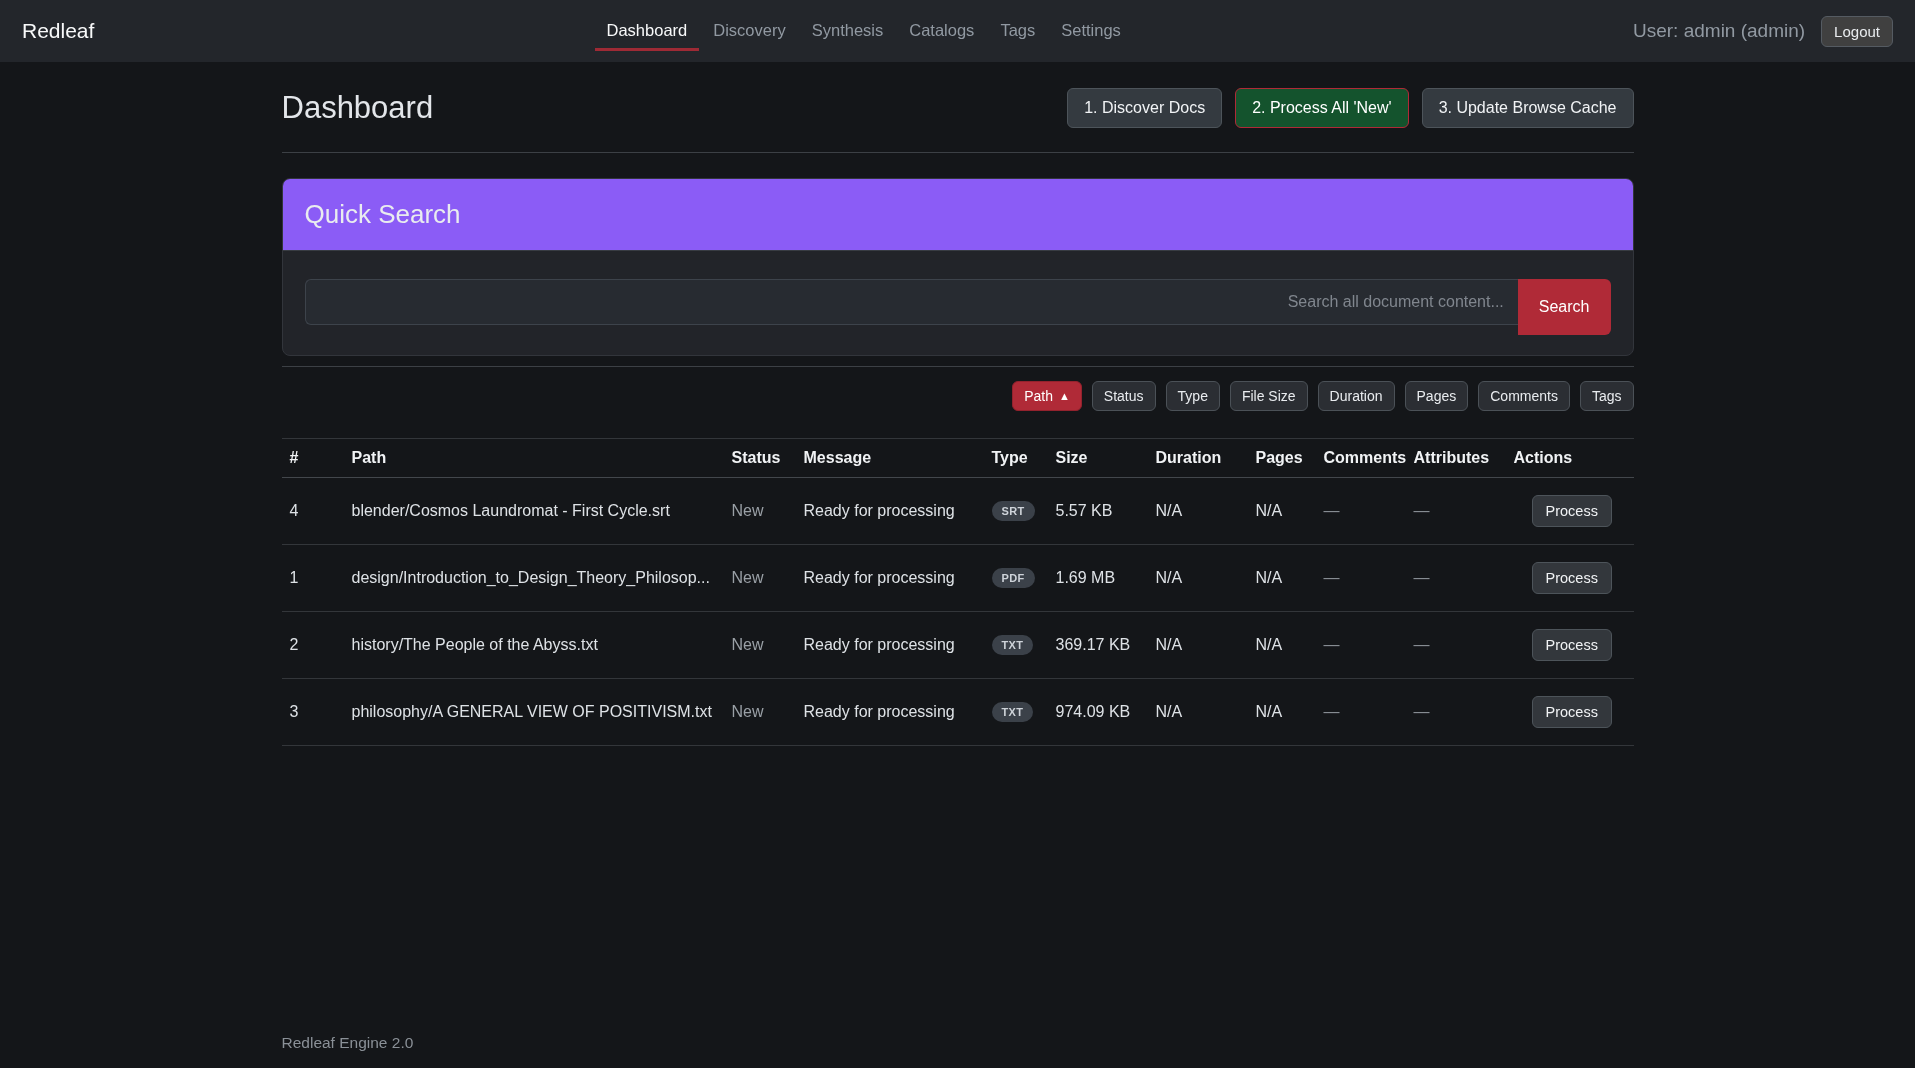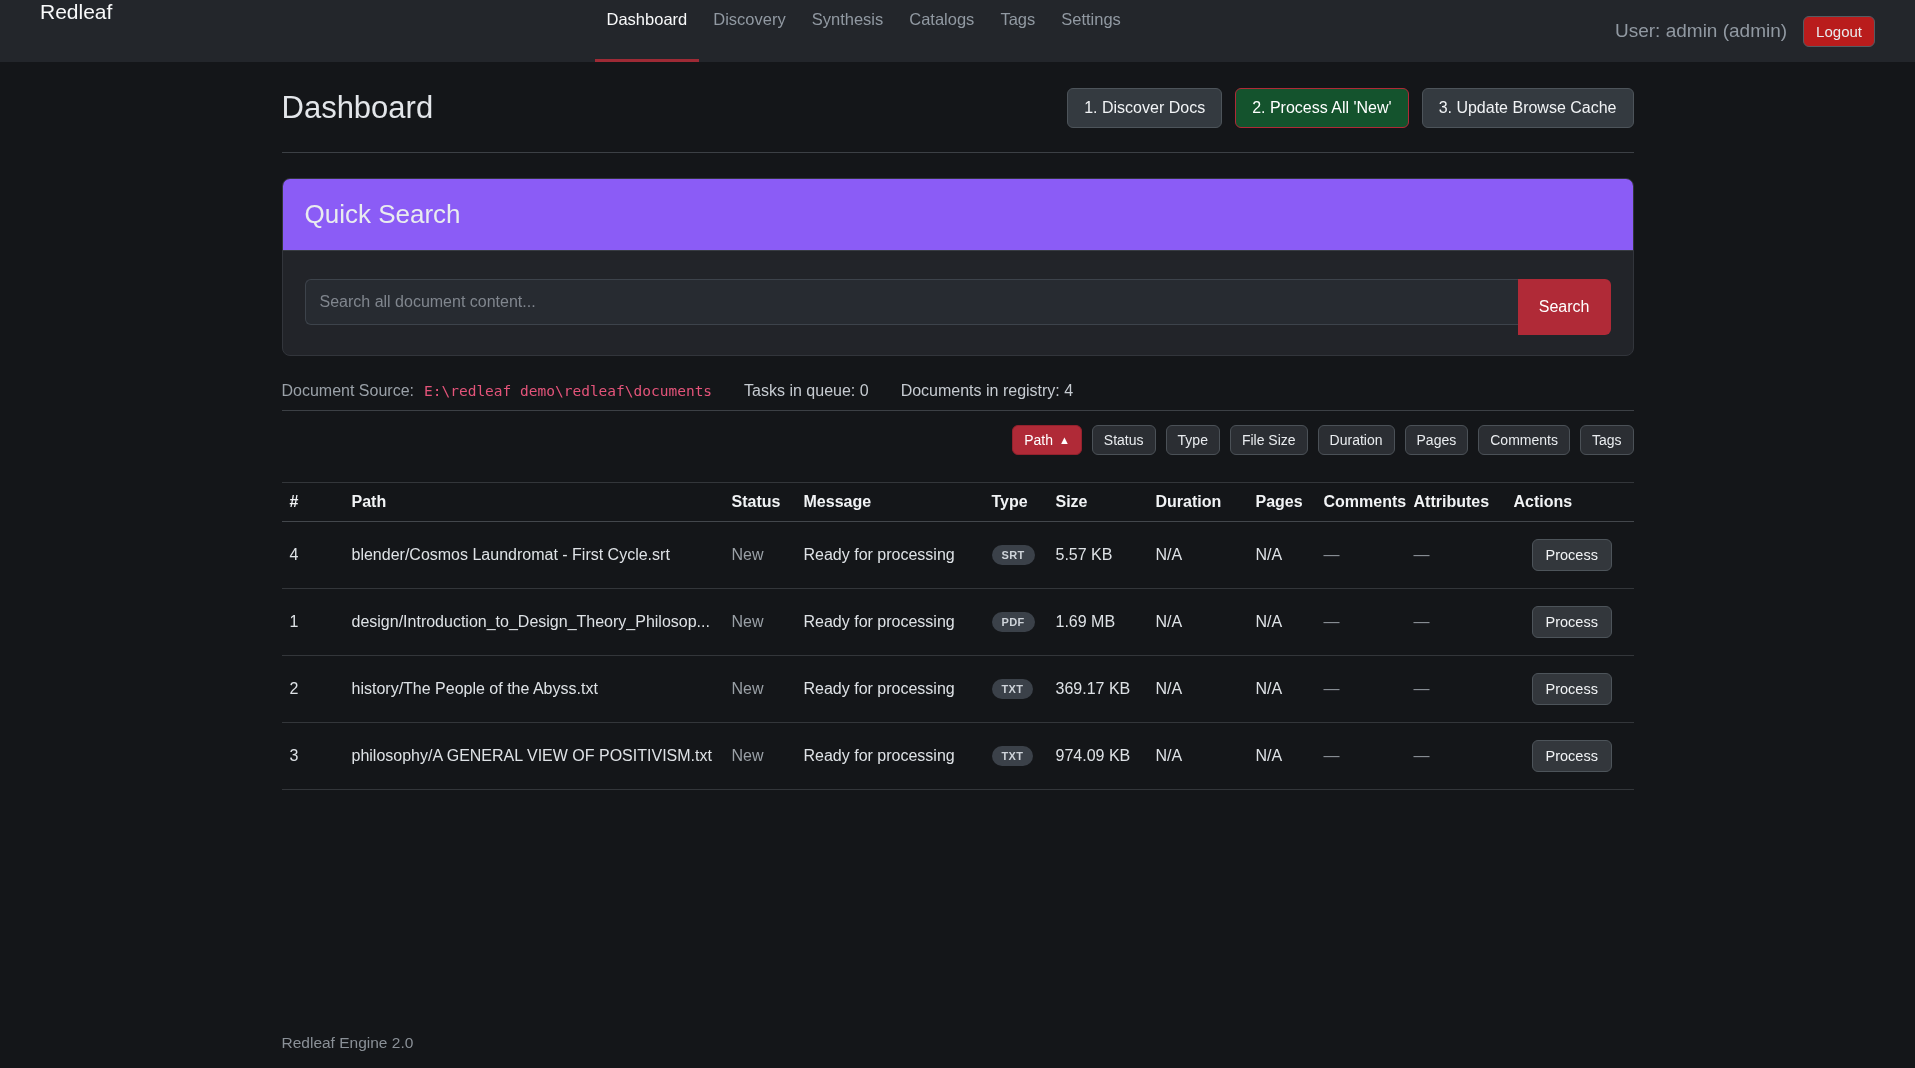--- a/index.html
+++ b/index.html
@@ -7,40 +7,40 @@
     margin: 0; padding: 0;
     width: 1915px; height: 1068px;
     overflow: hidden;
     background: #141619;
     font-family: "Liberation Sans", "DejaVu Sans", sans-serif;
     color: #dee2e6;
   }
   
   .navbar {
     height: 62px; background: #23262b;
-    display: flex; 
-    padding: 0 40px;
+    display: flex; align-items: center;
+    padding: 0 22px;
   }
   .brand { color: #f8f9fa; font-size: 21px; cursor: pointer; }
   .nav-links { display: flex; margin: 0 auto; }
   .nav-link {
     color: #9199a2; font-size: 16.5px; text-decoration: none;
     padding: 10px 12px 8px; margin: 0 1px;
     border-bottom: 3px solid transparent;
   }
   .nav-link.active { color: #f8f9fa; border-bottom-color: #9e2a35; }
   .nav-right { display: flex; align-items: center; gap: 16px; }
   .user-text { color: #9199a2; font-size: 19px; }
   .btn {
     display: inline-flex; align-items: center; justify-content: center;
     border-radius: 6px; cursor: pointer; border: 1px solid transparent;
     font-family: inherit; white-space: nowrap;
   }
   .btn-outline {
-    background: #b91c1c; border-color: #555b62; color: #e9ecef;
+    background: #404040; border-color: #555b62; color: #e9ecef;
     font-size: 15px; padding: 6px 12px;
   }
   
   .page { display: flex; flex-direction: column; height: 1006px; }
   .container { width: 1352px; margin: 0 auto; }
   .page-header {
     margin-top: 26px;
     display: flex; align-items: center; justify-content: space-between;
   }
   h1.page-title { margin: 0; font-size: 31px; font-weight: 400; color: #e3e6ea; }
@@ -62,21 +62,21 @@
   .card-header {
     background: #8b5cf6; padding: 20px 22px;
     border-bottom: 1px solid #383c42;
   }
   .card-header h2 { margin: 0; font-size: 26px; font-weight: 400; color: #e9ecef; }
   .card-body { padding: 28px 22px 20px; }
   .input-group { display: flex; }
   .search-input {
     flex: 1; height: 46px; background: #272b31; border: 1px solid #3d434b;
     border-right: none; border-radius: 6px 0 0 6px; outline: none;
-    color: #dee2e6; font-size: 16px; padding: 0 14px; font-family: inherit;
+    color: #dee2e6; font-size: 16px; padding: 0 14px; font-family: inherit; text-align: right;
   }
   .search-input::placeholder { color: #80868e; }
   .btn-search {
     background: #b02a37; color: #fff; font-size: 16px;
     padding: 0 20px; border-radius: 0 6px 6px 0; height: 56px;
   }
   
   .status-bar {
     margin-top: 26px; display: flex; align-items: center;
     font-size: 16px; color: #9aa1a8;
@@ -164,26 +164,20 @@
         <h2>Quick Search</h2>
       </div>
       <div class="card-body">
         <div class="input-group">
           <input class="search-input" type="text" value="" placeholder="Search all document content..." style="">
           <button class="btn btn-search">Search</button>
         </div>
       </div>
     </section>
 
-    <div class="status-bar">
-      <span>Document Source:</span>
-      <span class="source-path">E:\redleaf demo\redleaf\documents</span>
-      <span class="status-item">Tasks in queue: 0</span>
-      <span class="status-item">Documents in registry: 4</span>
-    </div>
 
     <hr class="thin">
 
     <div class="sort-row">
       <button class="btn btn-sort active">
           <span>Path</span>
           <span class="arrow">▲</span>
         </button>
       <button class="btn btn-sort">Status</button>
       <button class="btn btn-sort">Type</button>

